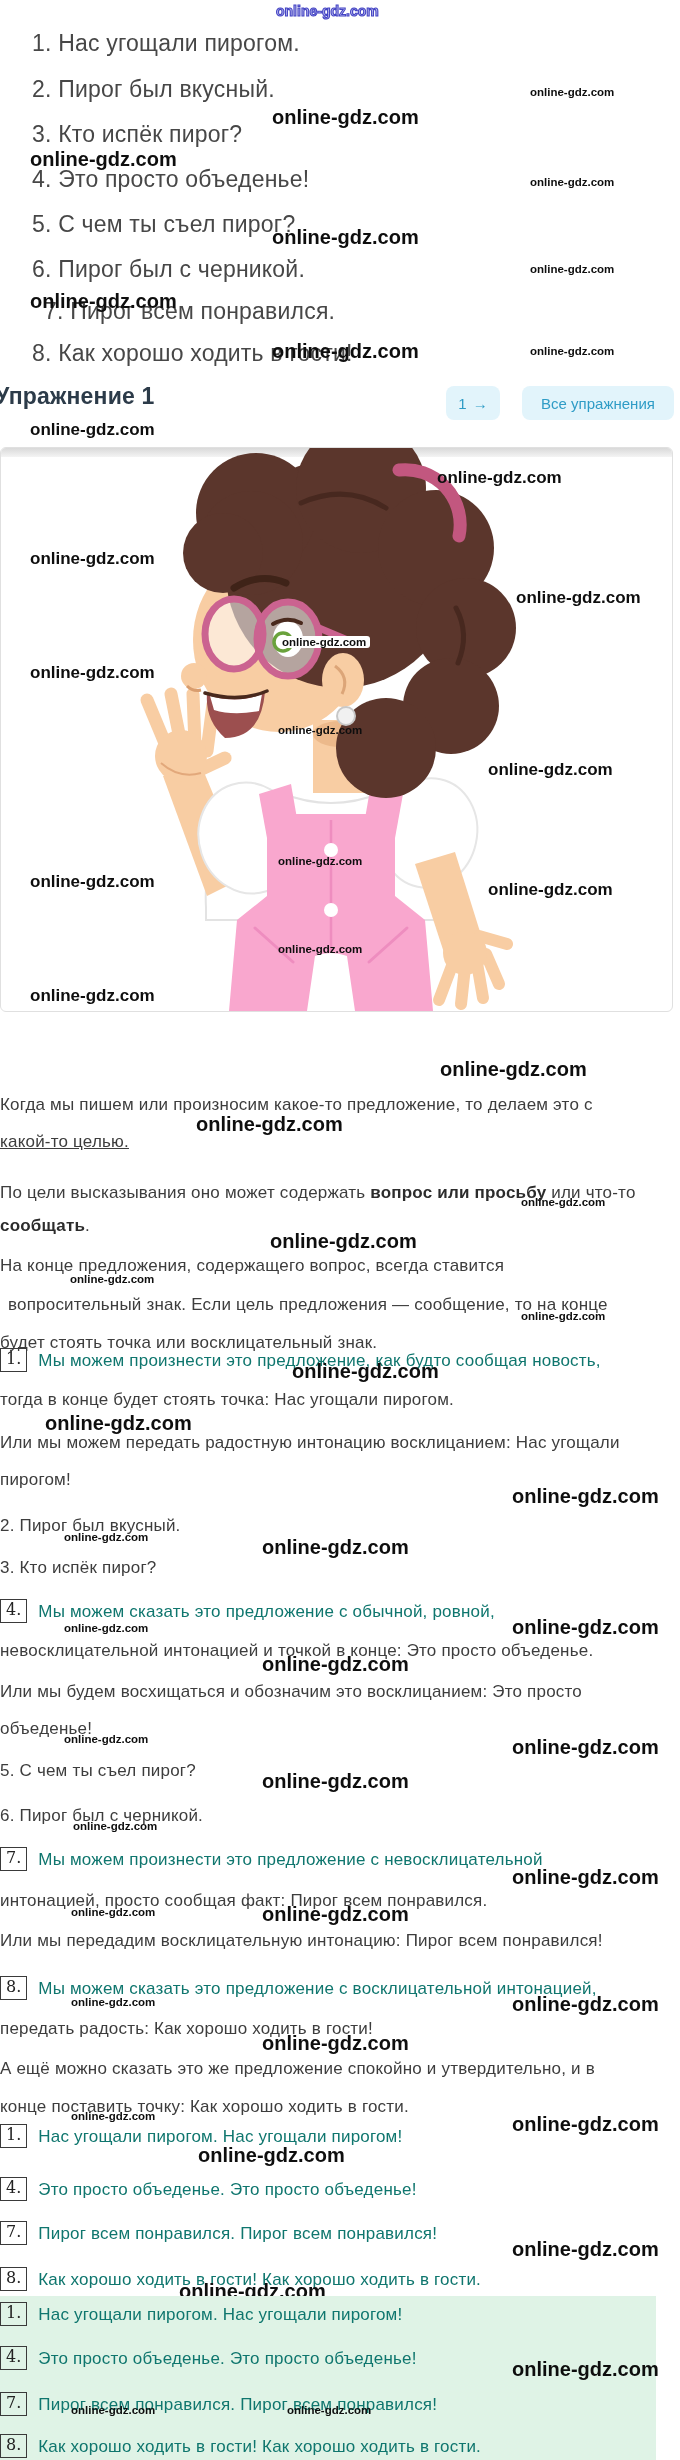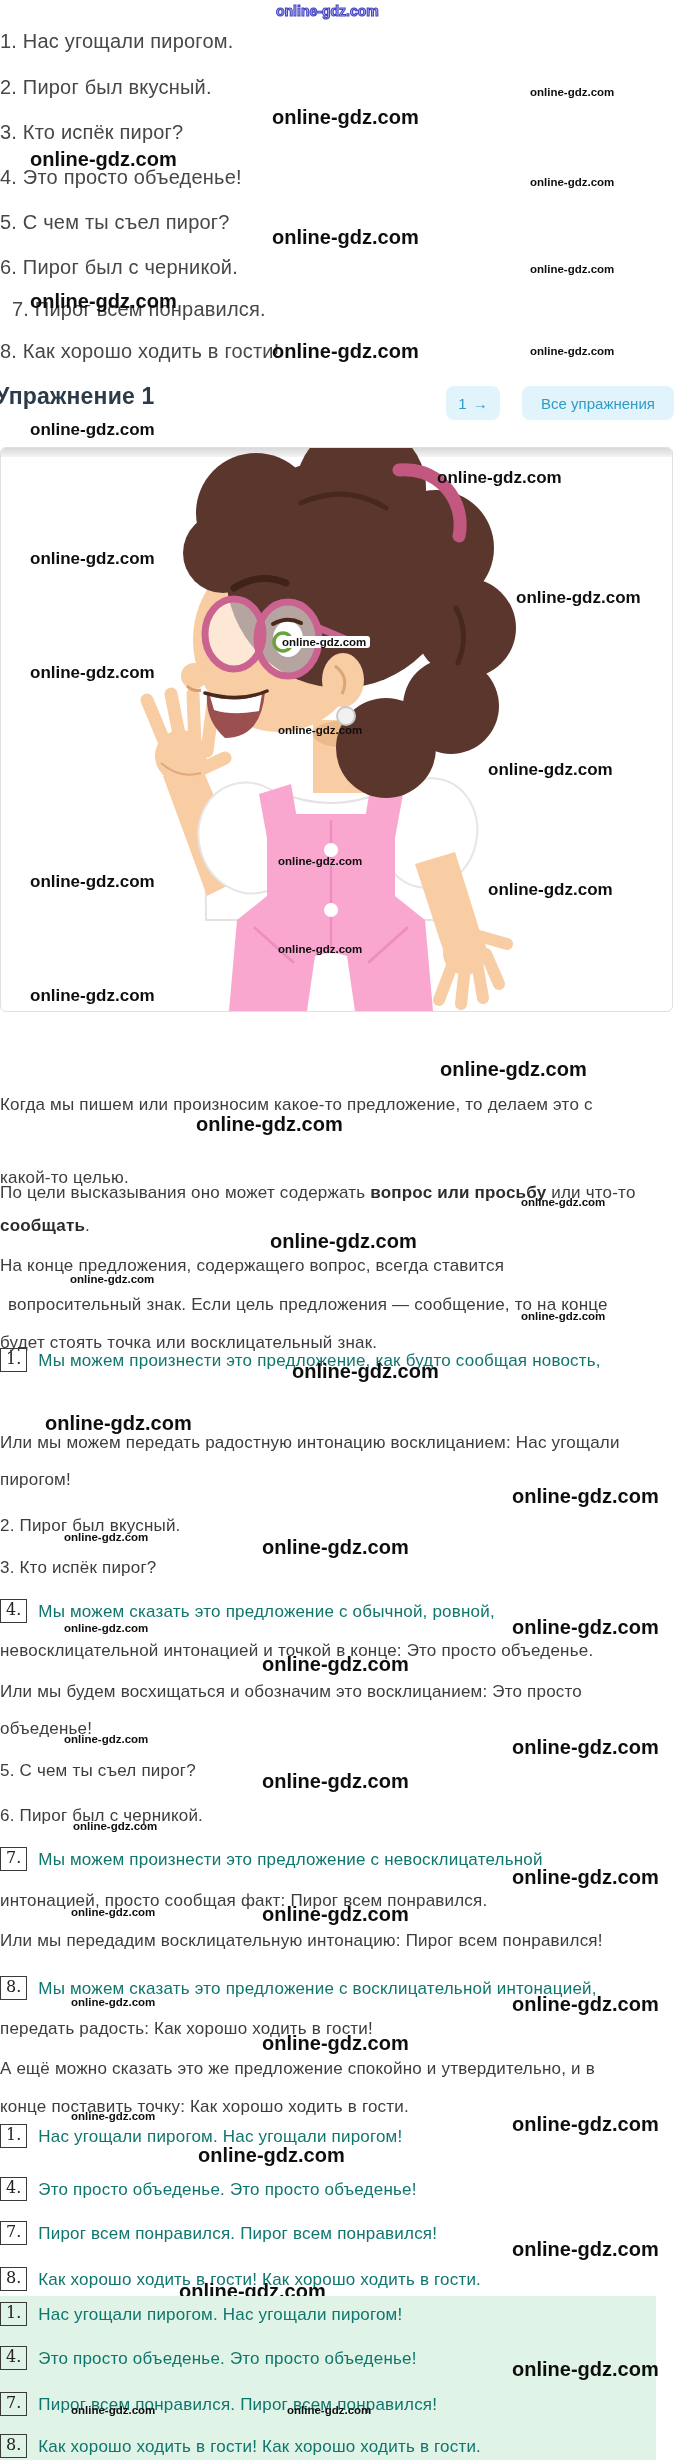--- a/index.html
+++ b/index.html
@@ -1,19 +1,19 @@
 <!DOCTYPE html>
 <html><head>
 <meta charset="utf-8">
 <style>
   html,body{margin:0;padding:0;background:#fff;}
   #page{position:relative;width:680px;height:2460px;overflow:hidden;background:#fff;
         font-family:"Liberation Sans",sans-serif;}
   .line{position:absolute;font-size:17px;color:#3d3d3d;white-space:nowrap;letter-spacing:.2px;}
-  .task{position:absolute;font-size:20px;color:#474747;white-space:nowrap;letter-spacing:.2px;}
+  .task{position:absolute;font-size:23px;color:#474747;white-space:nowrap;letter-spacing:.2px;padding-left:32px;}
   .bld{font-weight:700;color:#2c2c2c;}
   .h1{position:absolute;font-size:23px;font-weight:700;color:#2c3b49;letter-spacing:.2px;}
   .btn{position:absolute;background:#e2f4fb;color:#2f9cc6;font-size:15px;border:none;
        border-radius:8px;display:flex;align-items:center;justify-content:center;height:34px;
        cursor:pointer;font-family:"Liberation Sans",sans-serif;gap:6px;}
   .brow{position:absolute;display:flex;align-items:flex-start;white-space:nowrap;}
   .badge{display:inline-block;border:1.5px solid #3a3a3a;padding:2px 5px 3px;
          font-family:"DejaVu Serif",serif;font-size:16px;color:#222;margin-right:11px;
          line-height:1.05;background:transparent;}
   .btxt{font-size:17px;color:#0f766e;padding-top:3px;letter-spacing:.2px;}
@@ -160,36 +160,37 @@
   <div class="wm wm-md" style="left:488px;top:760px;">online-gdz.com</div>
   <div class="wm wm-sm" style="left:278px;top:855px;">online-gdz.com</div>
   <div class="wm wm-md" style="left:30px;top:872px;">online-gdz.com</div>
   <div class="wm wm-md" style="left:488px;top:880px;">online-gdz.com</div>
   <div class="wm wm-sm" style="left:278px;top:943px;">online-gdz.com</div>
   <div class="wm wm-md" style="left:30px;top:986px;">online-gdz.com</div>
   <div class="wm wm-lg" style="left:440px;top:1058px;">online-gdz.com</div>
 
   <div class="line" style="left:0;top:1095px;">Когда мы пишем или произносим какое-то предложение, то делаем это с</div>
   <div class="wm wm-lg" style="left:196px;top:1113px;">online-gdz.com</div>
-  <div class="line" style="left:0;top:1168px;">какой-то целью.</div>
+  <div class="line" style="left:0;top:1132px;text-decoration:underline;">какой-то целью.</div>
   <div class="line" style="left:0;top:1183px;"><span>По цели высказывания оно может содержать </span><span class="bld">вопрос или просьбу</span><span> или что-то</span></div>
   <div class="wm wm-sm" style="left:521px;top:1196px;">online-gdz.com</div>
   <div class="line" style="left:0;top:1216px;"><span class="bld">сообщать</span><span>.</span></div>
   <div class="wm wm-lg" style="left:270px;top:1230px;">online-gdz.com</div>
   <div class="line" style="left:0;top:1256px;">На конце предложения, содержащего вопрос, всегда ставится</div>
   <div class="wm wm-sm" style="left:70px;top:1273px;">online-gdz.com</div>
   <div class="line" style="left:0;top:1295px;padding-left:8px;">вопросительный знак. Если цель предложения — сообщение, то на конце</div>
   <div class="wm wm-sm" style="left:521px;top:1310px;">online-gdz.com</div>
   <div class="line" style="left:0;top:1333px;">будет стоять точка или восклицательный знак.</div>
 
   <div class="brow" style="left:0;top:1348px;">
     <span class="badge">1.</span>
     <span class="btxt">Мы можем произнести это предложение, как будто сообщая новость,</span>
   </div>
   <div class="wm wm-lg" style="left:292px;top:1360px;">online-gdz.com</div>
+  <div class="line" style="left:0;top:1390px;">тогда в конце будет стоять точка: Нас угощали пирогом.</div>
   <div class="wm wm-lg" style="left:45px;top:1412px;">online-gdz.com</div>
   <div class="line" style="left:0;top:1433px;">Или мы можем передать радостную интонацию восклицанием: Нас угощали</div>
   <div class="line" style="left:0;top:1470px;">пирогом!</div>
   <div class="wm wm-lg" style="left:512px;top:1485px;">online-gdz.com</div>
 
   <div class="line" style="left:0;top:1516px;">2. Пирог был вкусный.</div>
   <div class="wm wm-sm" style="left:64px;top:1531px;">online-gdz.com</div>
   <div class="wm wm-lg" style="left:262px;top:1536px;">online-gdz.com</div>
   <div class="line" style="left:0;top:1558px;">3. Кто испёк пирог?</div>
 

